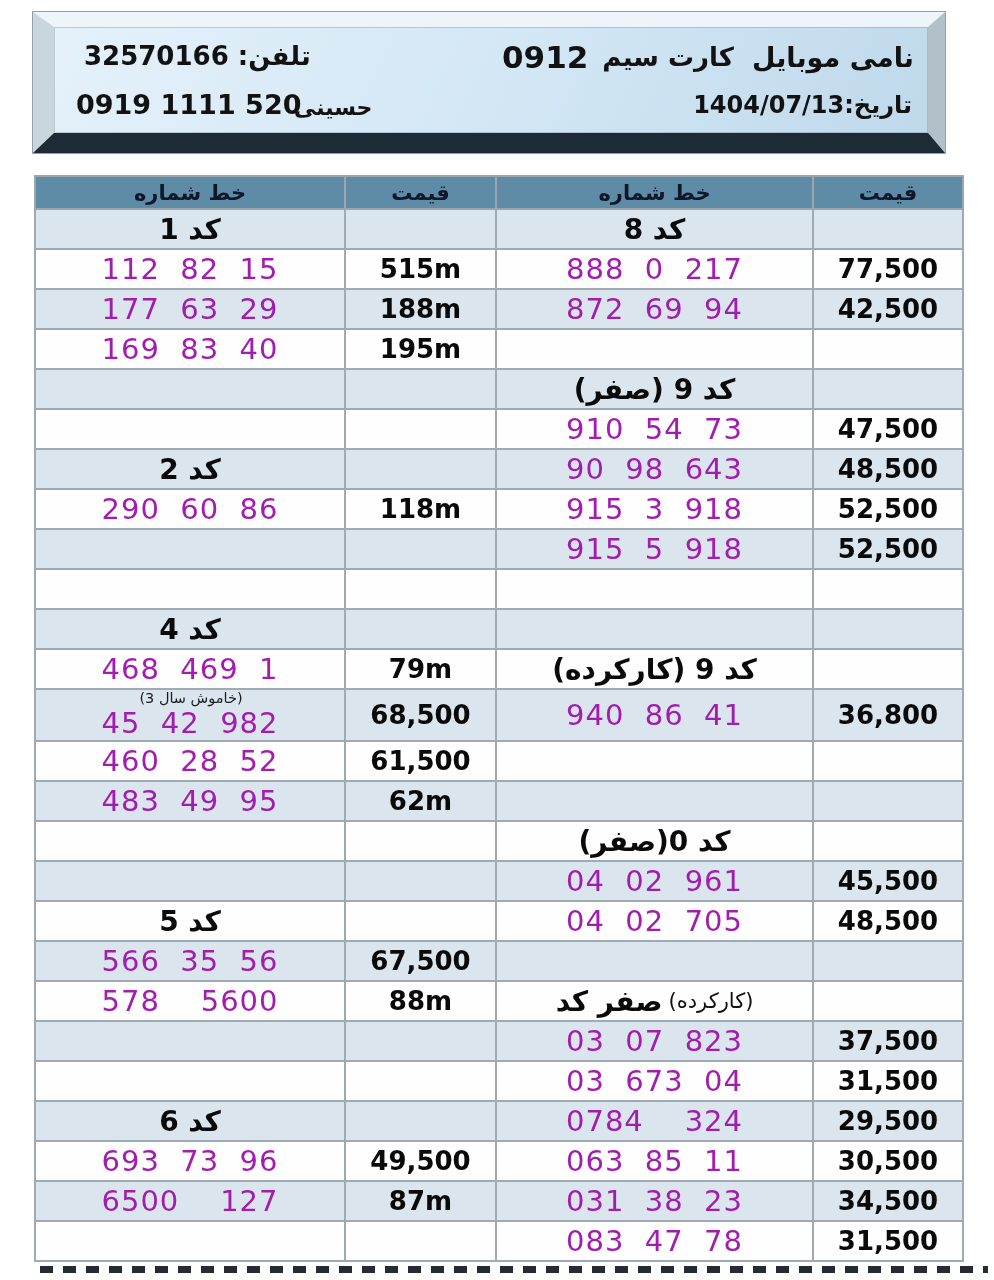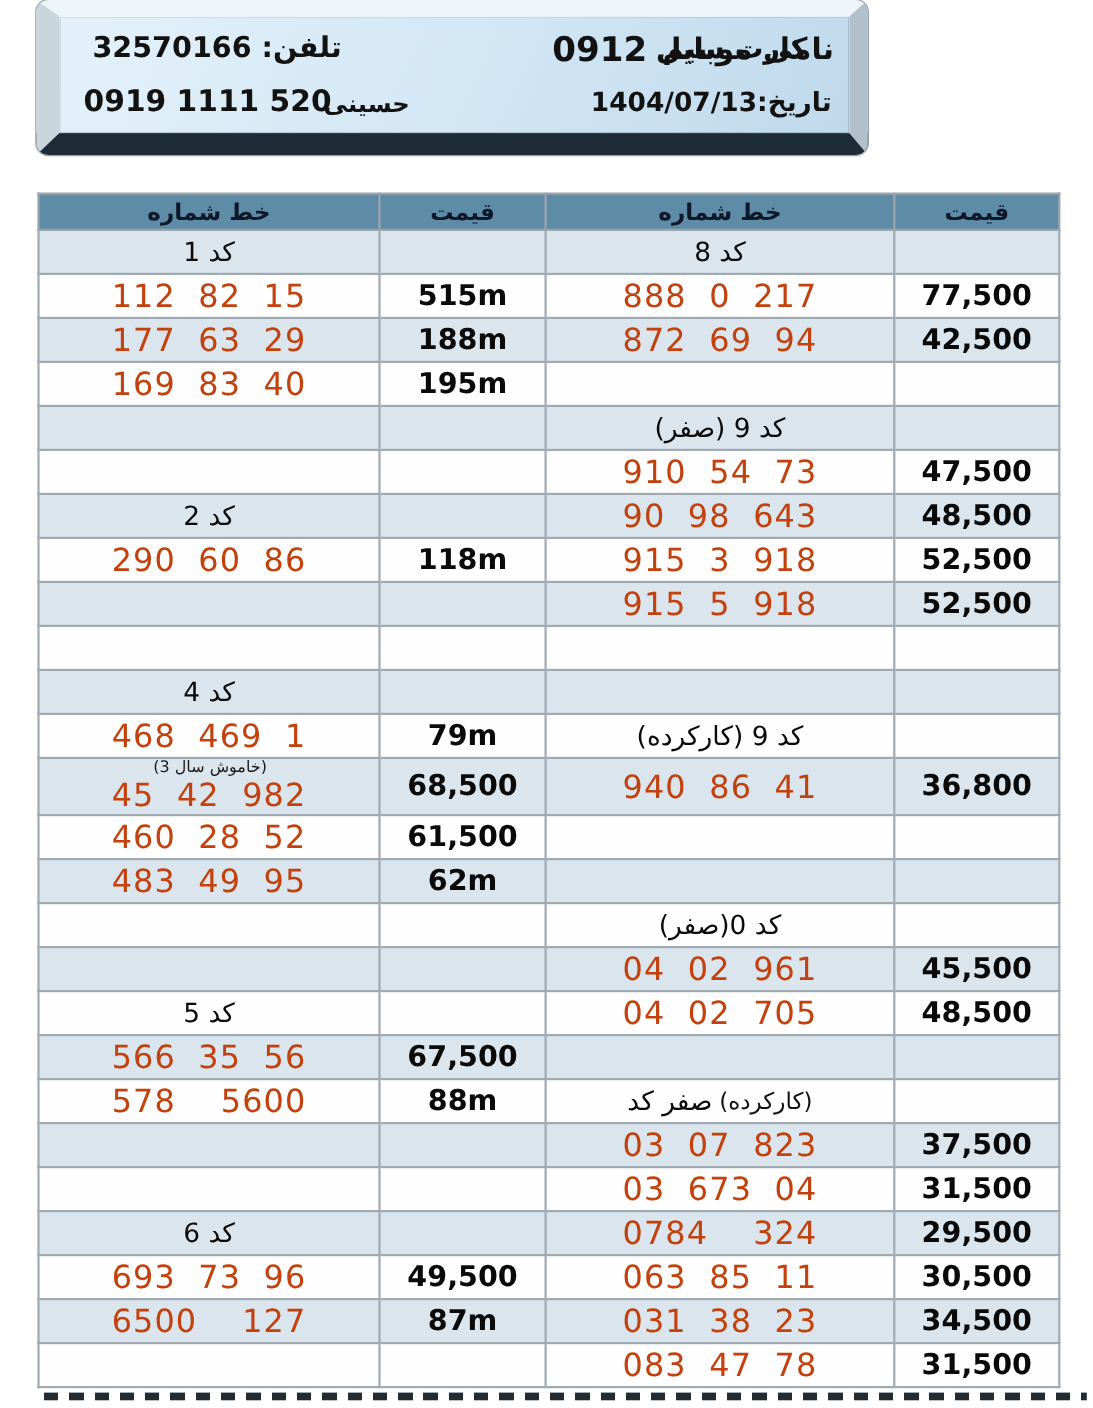--- a/index.html
+++ b/index.html
@@ -7,29 +7,28 @@
     --stripe:#DBE5EE;
     --bevel-dark:#1D2B37;
   }
   *{box-sizing:border-box;margin:0;padding:0;}
   html,body{background:#ffffff;}
   body{font-family:"DejaVu Sans", sans-serif;color:#111;}
   .page{position:relative;width:994px;height:1280px;background:#fff;overflow:hidden;}
 
   
   .box3d{
-    position:absolute;left:33px;top:0;width:756px;height:141px;
+    position:absolute;left:33px;top:12px;width:912px;height:141px;
     border-top:15px solid #EDF5FA;
     border-left:21px solid #C9D6DE;
     border-right:17px solid #B2C0C9;
     border-bottom:20px solid var(--bevel-dark,#1D2B37);
     outline:1px solid #93A1AC;
     background:linear-gradient(115deg,#E4F1FA 0%,#D2E6F4 55%,#BFD9EB 100%);
     box-shadow:inset 0 0 0 1px rgba(110,130,145,.35);
-    border-radius:11px;
   }
   .box-inner{position:relative;width:100%;height:100%;}
   .lh{position:absolute;font-weight:bold;color:#121212;white-space:pre;}
   .phone{left:30px;top:14px;font-size:26px;direction:rtl;unicode-bidi:isolate;}
   .sim{position:absolute;left:448px;top:12px;display:flex;align-items:center;gap:14px;}
   .sim-code{font-size:31px;font-weight:bold;color:#121212;}
   .sim-label{font-size:26px;font-weight:bold;color:#121212;direction:ltr;unicode-bidi:isolate;white-space:pre;}
   .store{right:14px;top:15px;font-size:27px;direction:ltr;unicode-bidi:isolate;}
   .mobile{left:22px;top:62px;font-size:27px;direction:ltr;unicode-bidi:isolate;}
   .agent{left:240px;top:68px;font-size:22px;direction:rtl;unicode-bidi:isolate;}
@@ -52,23 +51,23 @@
   th:first-child{border-left:2px solid #9BA5AE;}
   td{
     height:40px;border:2px solid #A0AAB3;background:#FEFEFE;
     text-align:center;vertical-align:middle;padding:0 4px;
   }
   tr.alt td{background:var(--stripe,#DBE5EE);}
   .cw{display:flex;align-items:center;justify-content:center;min-height:36px;width:100%;}
   .cw.noted{justify-content:flex-start;flex-direction:column;}
   .cw.noted .numv{flex:1;text-align:center;}
   .ncell{direction:ltr;}
-  .numv{font-size:29px;letter-spacing:1px;color:#c2410c;white-space:pre;direction:ltr;unicode-bidi:isolate;}
+  .numv{font-size:29px;letter-spacing:1px;color:#a21caf;white-space:pre;direction:ltr;unicode-bidi:isolate;}
   .pricev{font-size:26px;font-weight:bold;color:#0A0A0A;white-space:pre;direction:ltr;unicode-bidi:isolate;text-align:right;}
-  .glabel{font-size:24px;font-weight:normal;color:#0A0A0A;white-space:pre;direction:ltr;unicode-bidi:isolate;}
+  .glabel{font-size:28px;font-weight:bold;color:#0A0A0A;white-space:pre;direction:ltr;unicode-bidi:isolate;}
   .gsub{font-size:21px;font-weight:normal;margin-left:6px;white-space:pre;direction:ltr;unicode-bidi:isolate;}
   .note{font-size:14.5px;color:#1A1A1A;white-space:pre;direction:ltr;unicode-bidi:isolate;padding-left:2px;}
 
   
   .dashes{
     position:absolute;left:40px;top:1266px;width:948px;height:7px;
     background:repeating-linear-gradient(90deg,#242B32 0px,#242B32 13px,transparent 13px,transparent 23px);
   }
 </style>
 </head>

